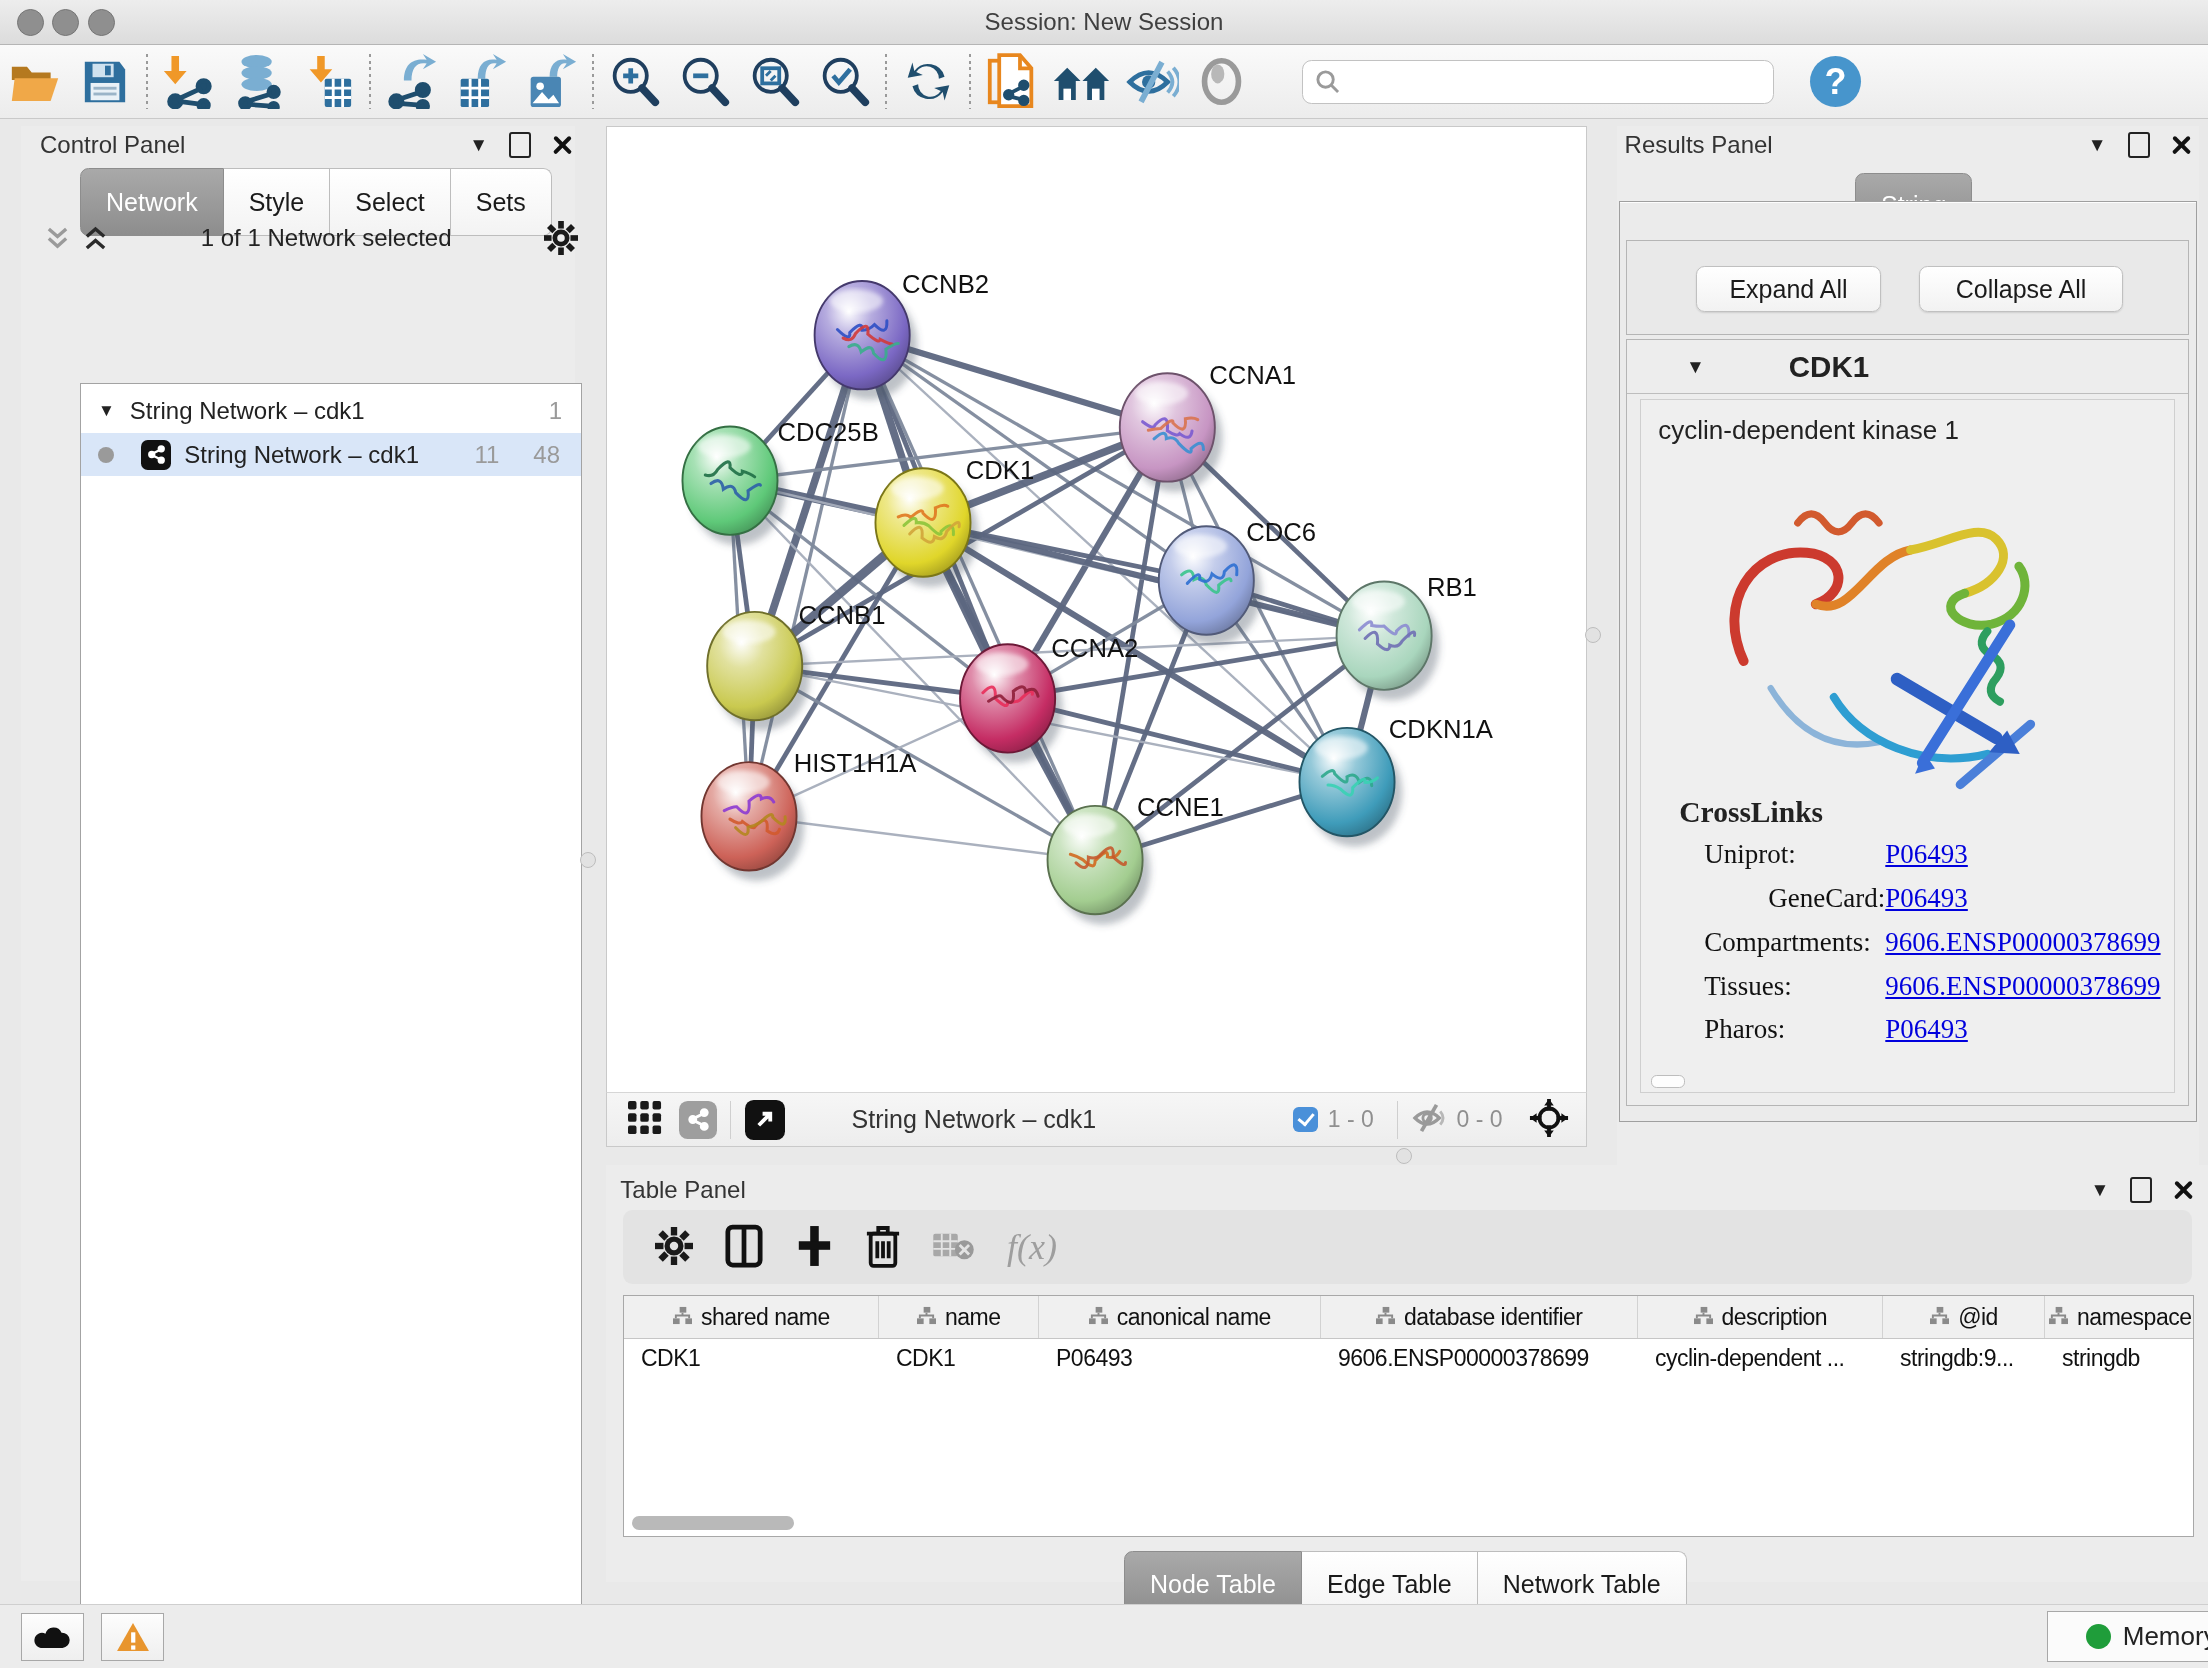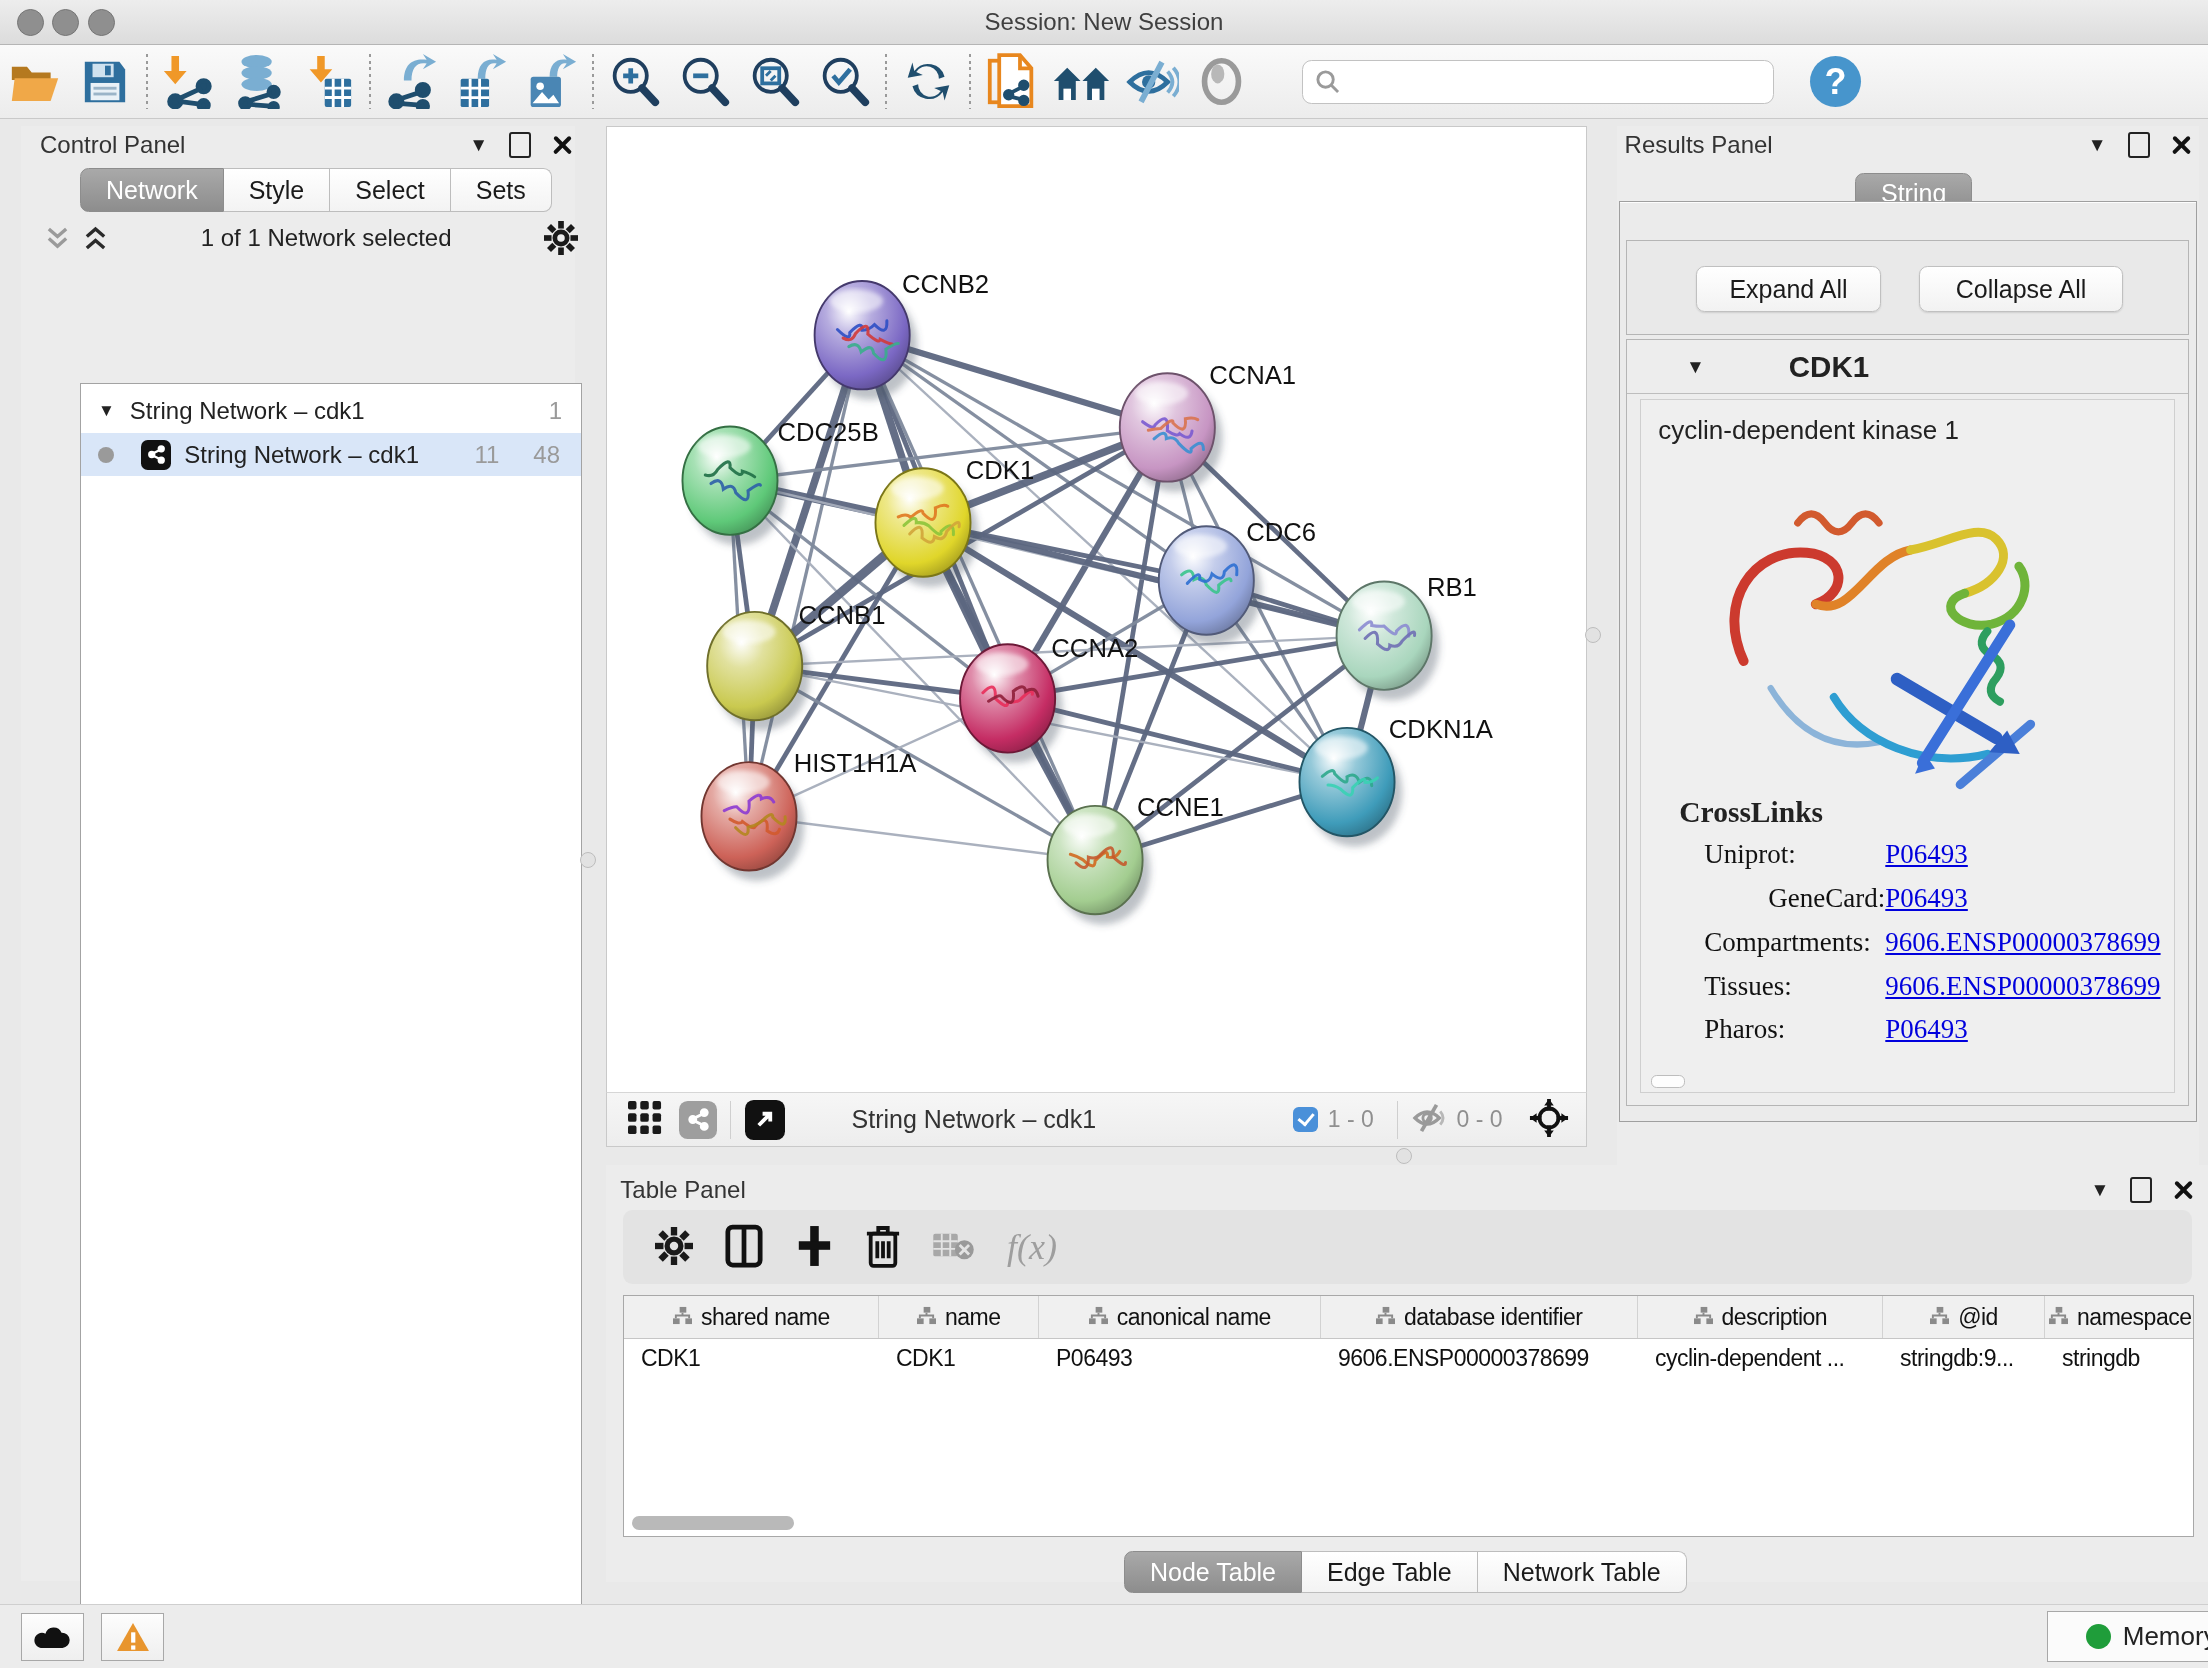--- a/index.html
+++ b/index.html
@@ -32,21 +32,21 @@
   .dd-arrow{font-size:19px;color:#222;}
   .float-icon{width:18px;height:22px;border:2.4px solid #222;border-radius:2.9px;}
   .x-icon{position:relative;width:21px;height:21px;}
   .x-icon::before,.x-icon::after{content:"";position:absolute;left:-1px;top:8.6px;width:23px;height:4.3px;
     background:#111;border-radius:1.9px;}
   .x-icon::before{transform:rotate(45deg);} .x-icon::after{transform:rotate(-45deg);}
   .sunken{background:#ebebeb;border:1px solid #9f9f9f;box-shadow:inset 0 1px 0 #fdfdfd;}
   .seg{display:flex;}
   .seg .tab{height:100%;display:flex;align-items:center;justify-content:center;
     background:linear-gradient(#ffffff,#f3f3f3);border:1px solid #bdbdbd;border-left:none;
-    font-size:25px;color:#1a1a1a;padding:0 25px;}
+    font-size:25px;color:#1a1a1a;padding:12px 25px;}
   .seg .tab:first-child{border-left:1px solid #bdbdbd;border-radius:8.6px 0 0 8.6px;}
   .seg .tab:last-child{border-radius:0 8.6px 8.6px 0;}
   .seg .tab.active{background:linear-gradient(#a9a9a9,#8d8d8d);color:#fff;border-color:#8d8d8d;}
   .pushbtn{background:linear-gradient(#ffffff,#f2f2f2);border:1px solid #c0c0c0;border-radius:8.6px;
     font-size:25px;color:#1a1a1a;display:flex;align-items:center;justify-content:center;
     box-shadow:0 1px 1.9px rgba(0,0,0,.12);}
   .split-dot{width:14.3px;height:14.3px;border-radius:50%;background:#e2e2e2;border:1px solid #bdbdbd;}
   
   #control-panel{left:21px;top:126px;width:554px;height:1455px;background:#ececec;}
   #cp-tree{left:59px;top:257px;width:500px;height:1320px;background:#fff;border:1px solid #a3a3a3;}

